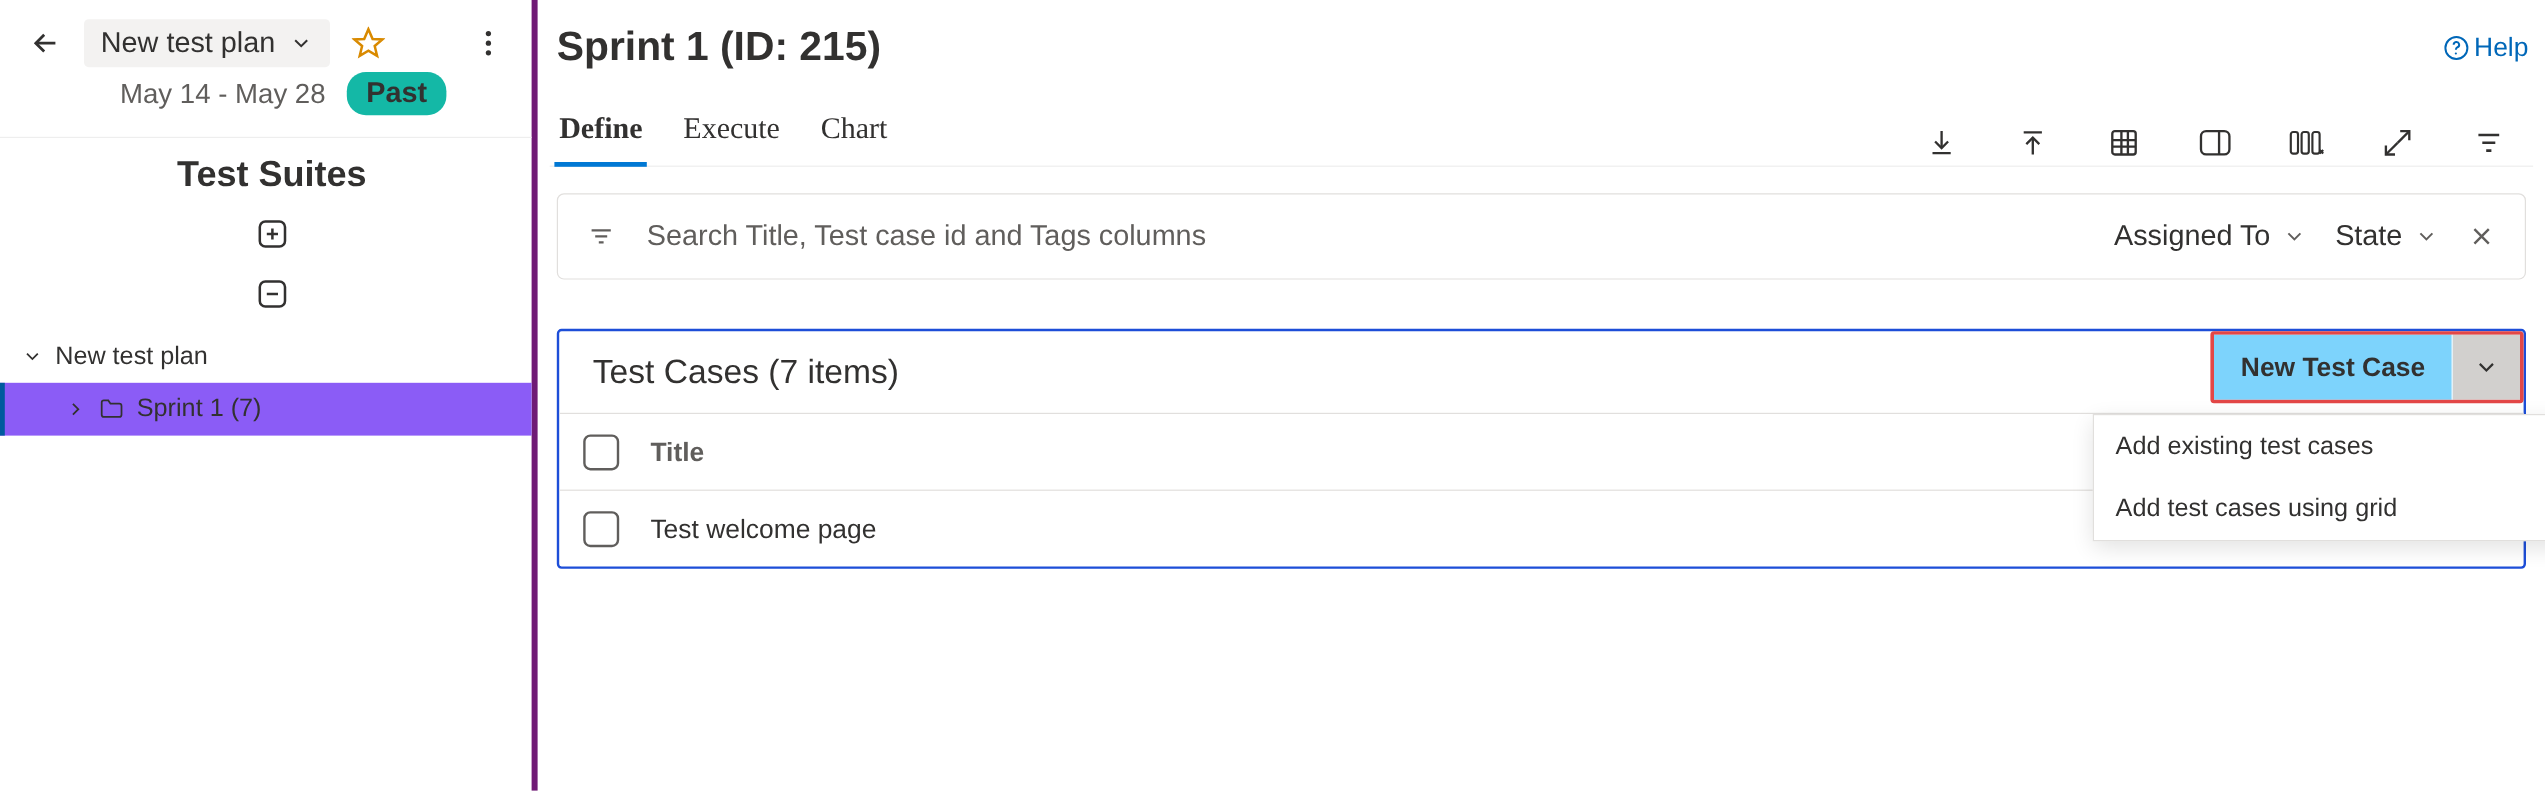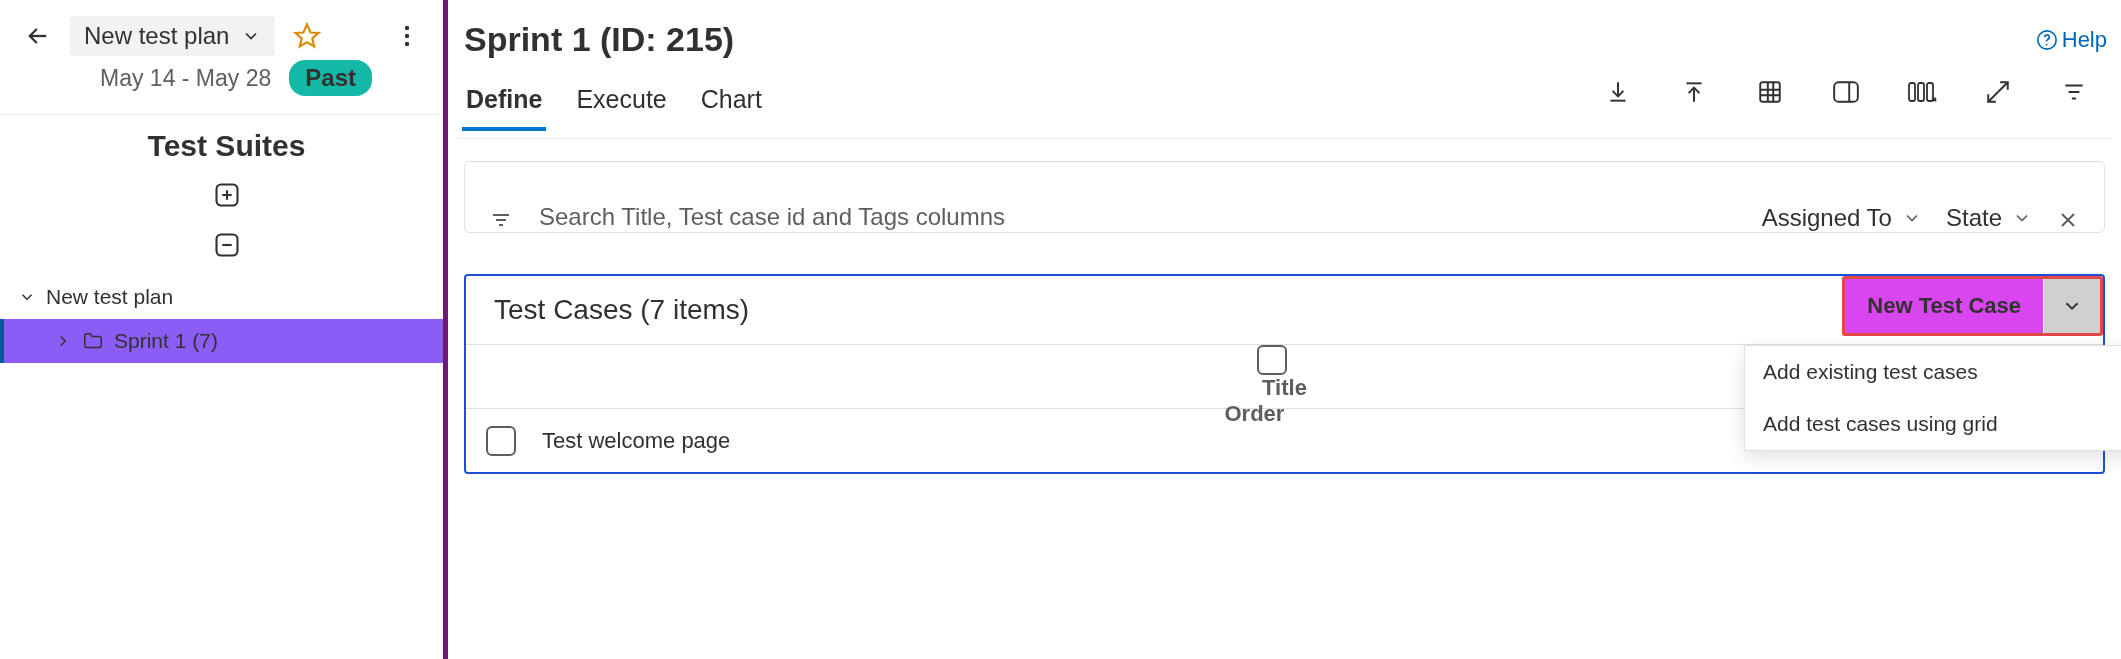--- a/index.html
+++ b/index.html
@@ -84,45 +84,46 @@
   .tree-row .indent1 { width: 22px; }
   
   .main { flex:1; position:relative; padding: 0 10px; }
   .title-row {
     display:flex; align-items:center; justify-content:space-between;
     padding: 20px 4px 14px 6px;
   }
   .page-title { font-size: 34px; font-weight: 700; }
   .help-link { color:#0067b8; font-size:22px; display:flex; align-items:center; gap:4px;}
   .tabs-row {
-    display:flex; align-items:flex-start;
+    display:flex; align-items:flex-end;
     border-bottom: 1px solid #eee;
     padding: 0 0 0 6px;
     height: 66px;
     gap: 30px;
+    font-family: Liberation Serif, serif;
   }
   .tab {
     font-size: 25px;
     color: #323130;
     padding: 12px 2px 16px 2px;
     position:relative;
   }
   .tab.active { font-weight:700; }
   .tab.active::after {
     content:""; position:absolute; left:-2px; right:-2px; bottom:-1px;
     height:4px; background:#0078d4;
   }
   .tab-actions { margin-left:auto; display:flex; gap:38px; padding-right: 18px;}
   .icon-btn { width:38px; height:38px; display:flex;align-items:center;justify-content:center;}
   .search-bar {
     margin: 22px 6px 12px 6px;
     border: 1px solid #e1dfdd;
     border-radius: 6px;
     height: 72px;
-    display:flex; align-items:flex-end;
+    display:flex; align-items:center;
     padding: 0 24px;
     gap: 24px;
     font-size: 24px;
     color: #605e5c;
   }
   .search-input {
     flex:1;
     border:none; outline:none;
     font-size: 24px;
     color:#323130;
@@ -143,21 +144,21 @@
     padding: 18px 0 18px 28px;
   }
   .card-title { font-size: 28px; }
   .new-tc-wrap {
     position:absolute; top:0; right:0;
     display:flex;
     border: 3px solid #e34747;
     border-radius: 3px;
   }
   .new-tc-btn {
-    background:#d946ef;
+    background:#7dd3fc;
     padding: 14px 22px;
     font-size: 22px;
     font-weight: 600;
     border-right: 1px solid #fff;
   }
   .new-tc-caret {
     background:#d2d0ce;
     width: 56px;
     display:flex; align-items:center; justify-content:center;
   }
@@ -177,21 +178,21 @@
     font-size: 21px;
   }
   
   .tbl-head, .tbl-row {
     display:flex; align-items:center;
     border-top:1px solid #e1dfdd;
     height: 64px;
     padding: 0 20px;
     font-size: 22px;
   }
-  .tbl-head { color:#605e5c; font-weight:600;flex-direction:column; }
+  .tbl-head { color:#605e5c; font-weight:600; }
   .chk {
     width:30px; height:30px;
     border: 2px solid #605e5c;
     border-radius: 6px;
     margin-right: 26px;
     flex-shrink:0;
   }
   .col-title { flex:1; }
   .col-order { width:120px; }
   .col-test  { width:110px; overflow:hidden; }

